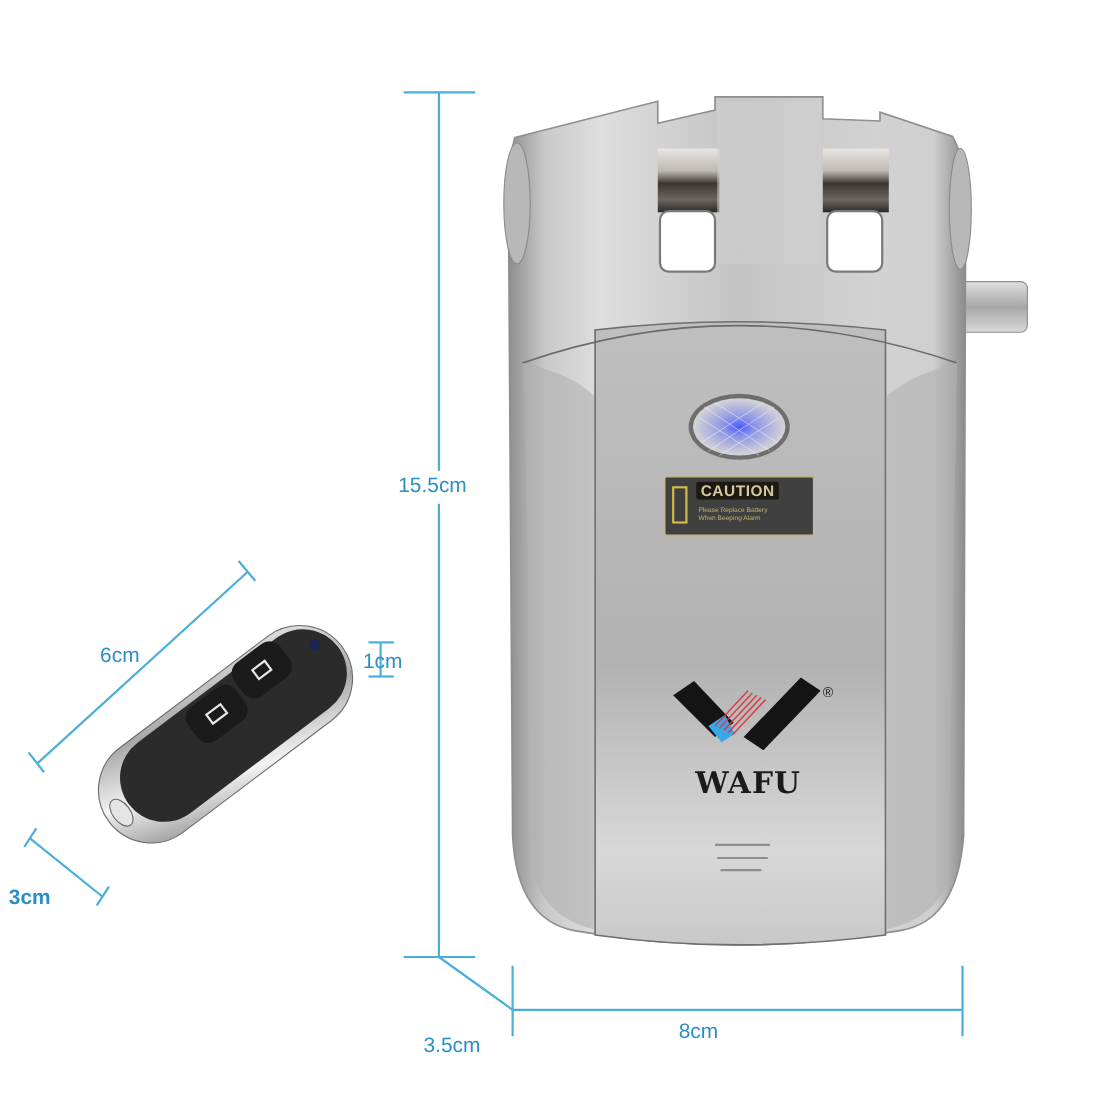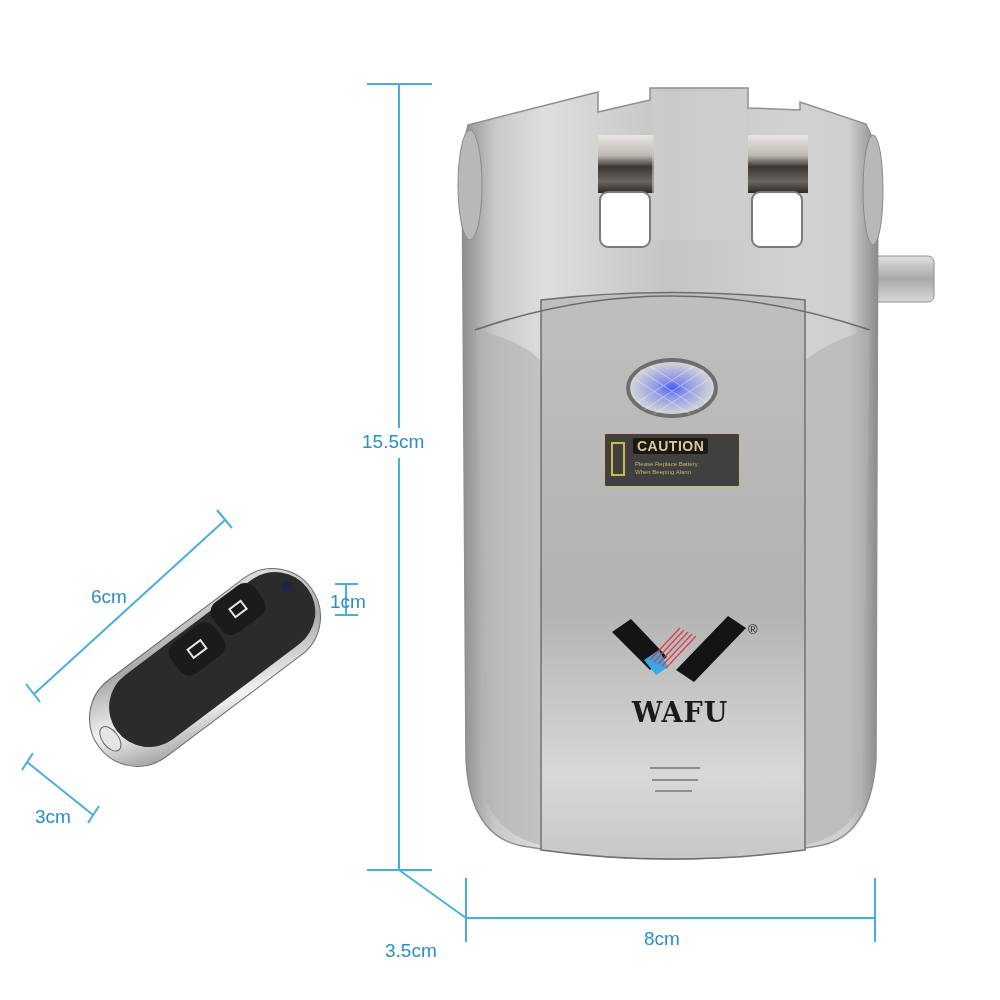--- a/index.html
+++ b/index.html
@@ -36,24 +36,24 @@
     <line x1="22" y1="770" x2="33" y2="753"></line>
     <line x1="88" y1="823" x2="99" y2="806"></line>
 
     <line x1="335" y1="584" x2="358" y2="584"></line>
     <line x1="346" y1="584" x2="346" y2="615"></line>
     <line x1="335" y1="615" x2="358" y2="615"></line>
   </g>
 </svg>
 
 <div class="dimlabel" style="left:362px;top:431px;">15.5cm</div>
-<div class="dimlabel" style="left:644px;top:928px;">8cm</div>
+<div class="dimlabel" style="left:617px;top:928px;">8cm</div>
 <div class="dimlabel" style="left:385px;top:940px;">3.5cm</div>
 <div class="dimlabel" style="left:91px;top:586px;">6cm</div>
-<div class="dimlabel" style="left:35px;top:806px;">3cm</div>
+<div class="dimlabel" style="left:8px;top:806px;font-weight:bold;">3cm</div>
 <div class="dimlabel" style="left:330px;top:591px;">1cm</div>
 
 <svg width="1000" height="1000">
   <defs>
     <linearGradient id="silverH" x1="0" x2="1" y1="0" y2="0">
       <stop offset="0" stop-color="#8d8d8d"></stop>
       <stop offset="0.08" stop-color="#c9c9c9"></stop>
       <stop offset="0.2" stop-color="#dedede"></stop>
       <stop offset="0.5" stop-color="#c4c4c4"></stop>
       <stop offset="0.8" stop-color="#d2d2d2"></stop>

